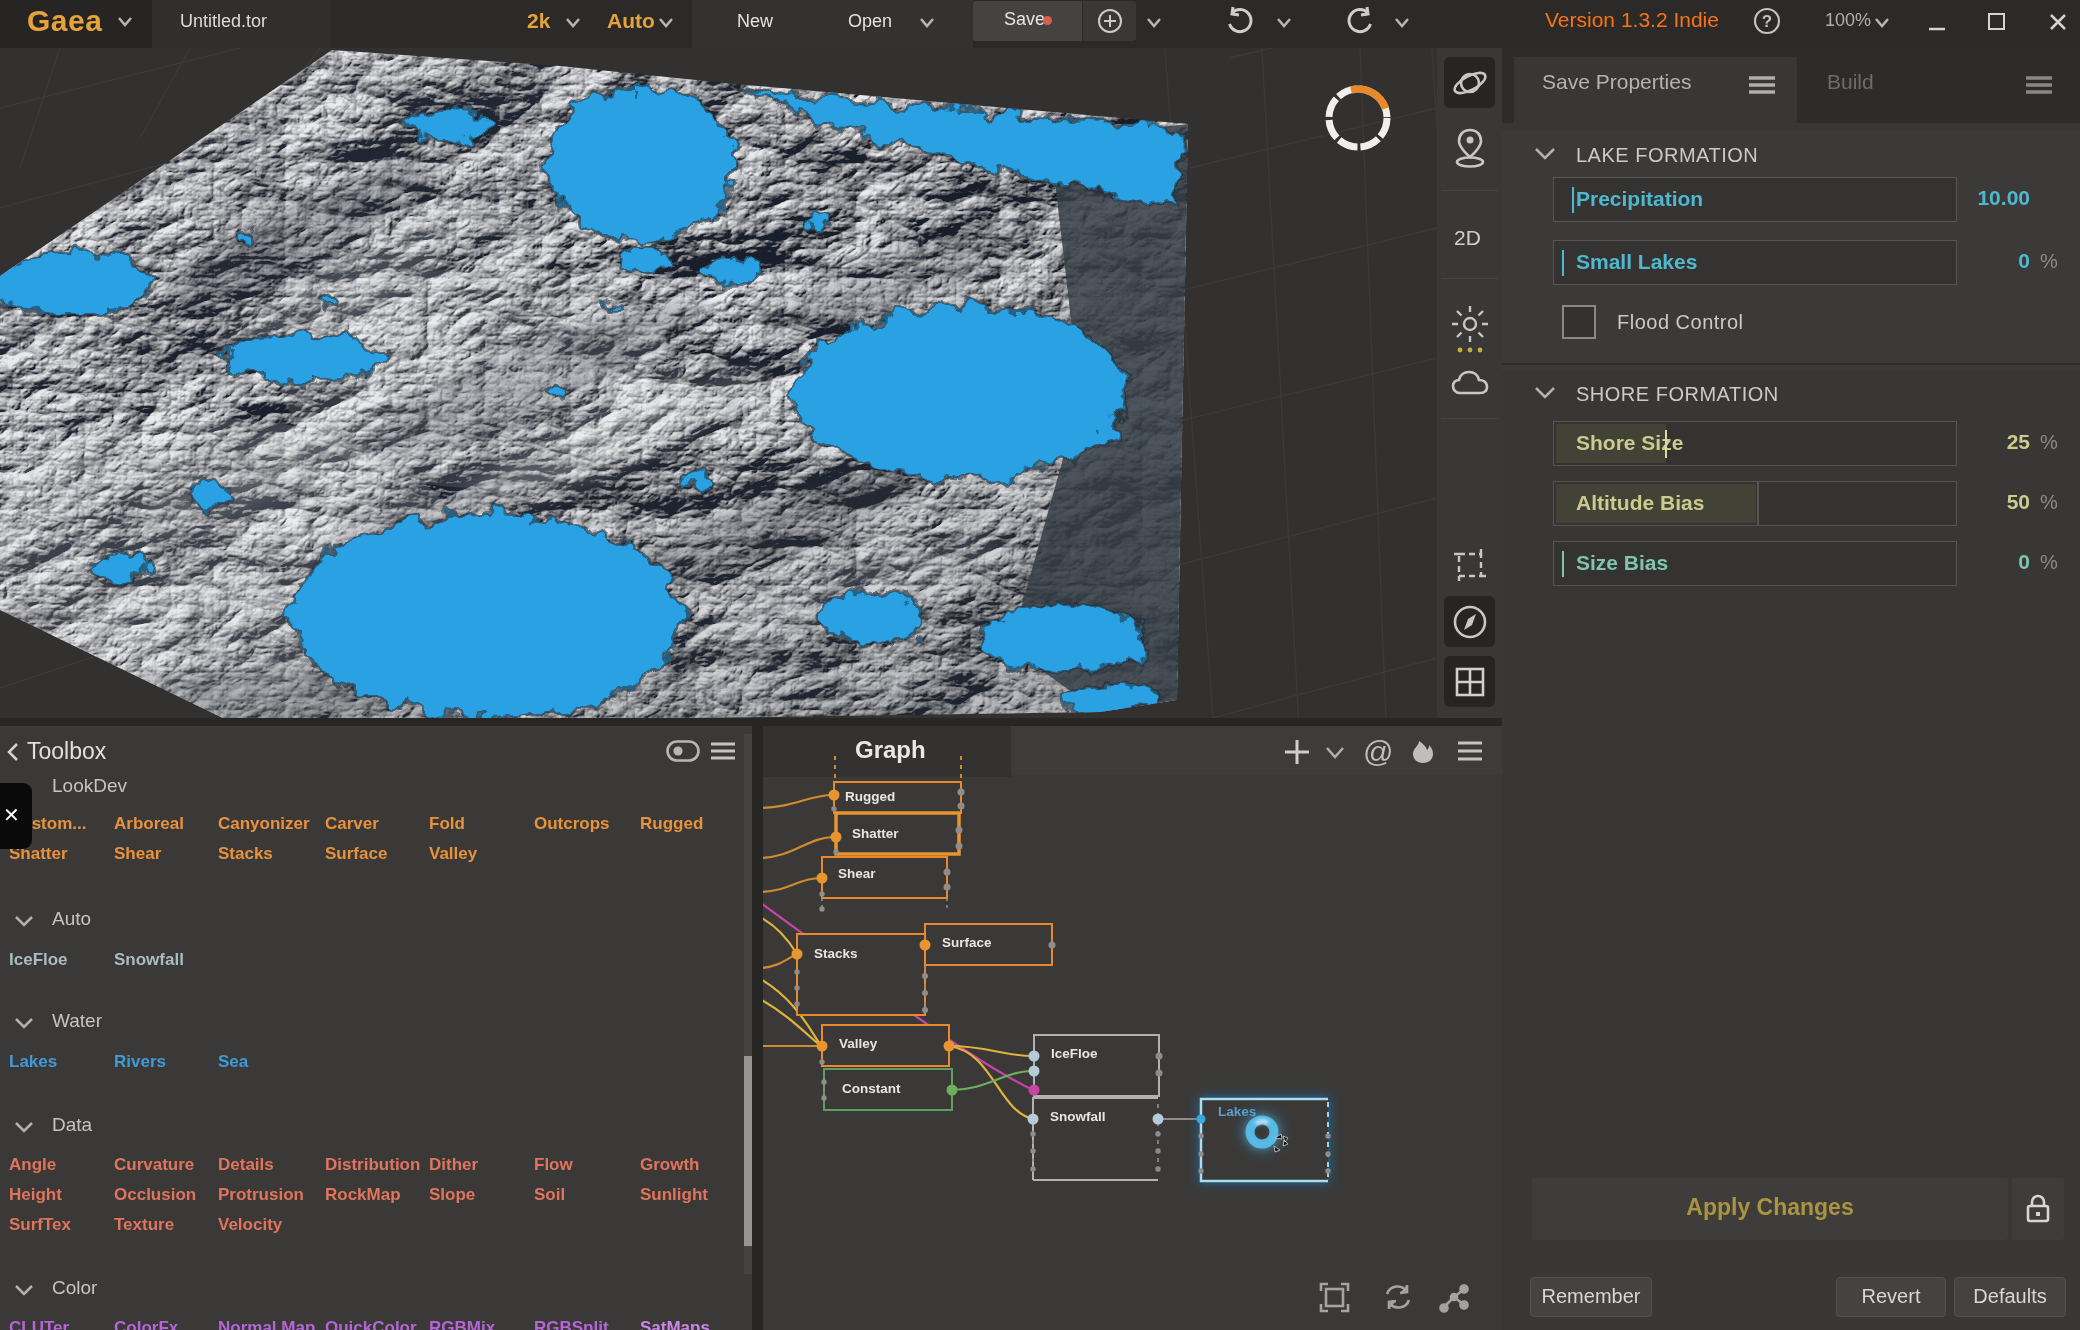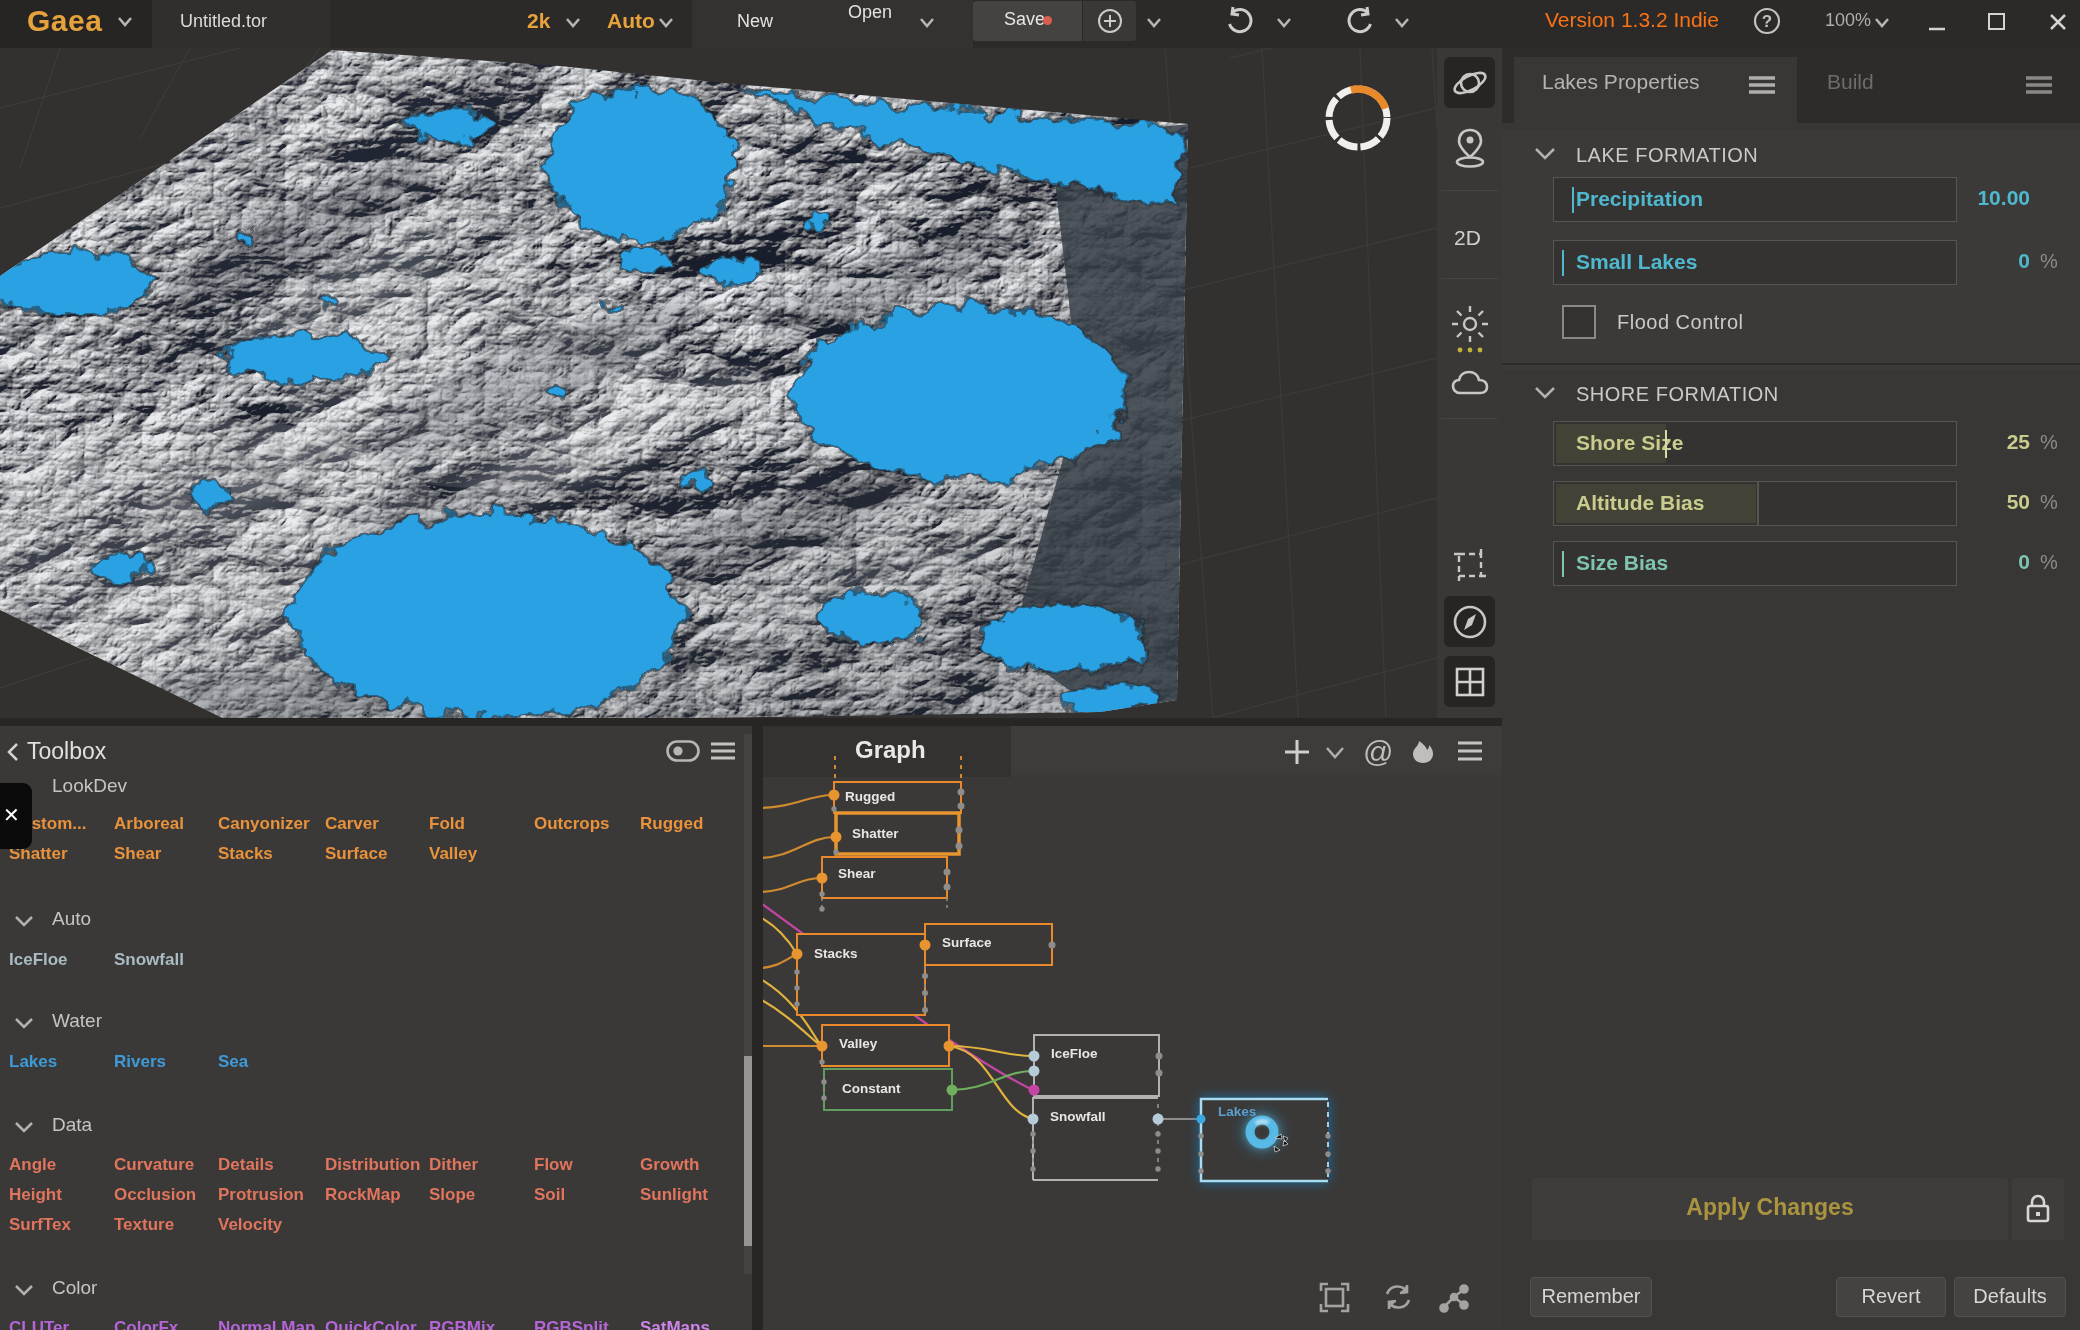--- a/index.html
+++ b/index.html
@@ -9,21 +9,21 @@
   
   .topbar { position:absolute; left:0; top:0; width:2080px; height:48px; background:#2b2a28; }
   .logo { position:absolute; left:0; top:0; width:152px; height:48px; background:#272523; }
   .gaea { position:absolute; left:27px; top:4px; font-size:30px; font-weight:bold; color:#e6a33c; letter-spacing:0.5px;}
   .doc { position:absolute; left:152px; top:0; width:178px; height:48px; background:#302f2d; }
   .doctxt { position:absolute; left:28px; top:11px; font-size:18px; color:#dddbd9;text-align:right; }
   .t2k { position:absolute; left:527px; top:9px; font-size:21px; font-weight:bold; color:#e6a33c; }
   .tauto { position:absolute; left:607px; top:9px; font-size:21px; font-weight:bold; color:#e6a33c; }
   .fgroup { position:absolute; left:692px; top:0; width:281px; height:48px; background:#343231; }
   .tnew { position:absolute; left:737px; top:11px; font-size:18px; color:#e4e2e0; }
-  .topen { position:absolute; left:848px; top:2px; font-size:18px; color:#e4e2e0; }
+  .topen { position:absolute; left:848px; top:11px; font-size:18px; color:#e4e2e0; }
   .savebtn { position:absolute; left:973px; top:1px; width:109px; height:40px; background:#454340; border-radius:3px 0 0 3px; }
   .savetxt { position:absolute; left:31px; top:8px; font-size:18px; color:#e8e6e4; }
   .savedot { position:absolute; left:70px; top:15px; width:9px; height:9px; border-radius:50%; background:#d85f50; }
   .plusbtn { position:absolute; left:1083px; top:1px; width:53px; height:40px; background:#3a3836; border-radius:0 3px 3px 0; }
   .vertxt { position:absolute; left:1545px; top:8px; font-size:21px; color:#f97316; }
   .pct { position:absolute; left:1825px; top:10px; font-size:18px; color:#b0aeac; }
   .chev { stroke:#b8b6b4; stroke-width:2.5; fill:none; }
   
   .strip { position:absolute; left:1437px; top:48px; width:65px; height:670px; background:#393837; }
   .sbox { position:absolute; left:7px; width:51px; height:51px; background:#262523; border-radius:6px; }
@@ -510,21 +510,21 @@
         <circle cx="25" cy="21" r="3.5" fill="#a5a3a1"></circle>
           <circle cx="15" cy="13" r="3" fill="#a5a3a1"></circle>
       </g>
     </g>
   </svg>
 </div>
 
 <div class="rpanel">
   <div class="tabbar">
     <div class="tabactive"></div>
-    <div class="tabtxt" style="left:40px;top:22px;color:#b5b3b1">Lakes Properties</div>
+    <div class="tabtxt" style="left:40px;top:22px;color:#b5b3b1">Save Properties</div>
     <svg class="abs" style="left:246px;top:26px" width="28" height="22">
         <g stroke="#b0aeac" stroke-width="3.4">
           <path d="M1,4 L27,4 M1,11 L27,11 M1,18 L27,18"></path>
         </g>
       </svg>
     <div class="tabtxt" style="left:325px;top:22px;color:#6e6c6a">Build</div>
     <svg class="abs" style="left:523px;top:26px" width="28" height="22">
         <g stroke="#8a8886" stroke-width="3.4">
           <path d="M1,4 L27,4 M1,11 L27,11 M1,18 L27,18"></path>
         </g>

